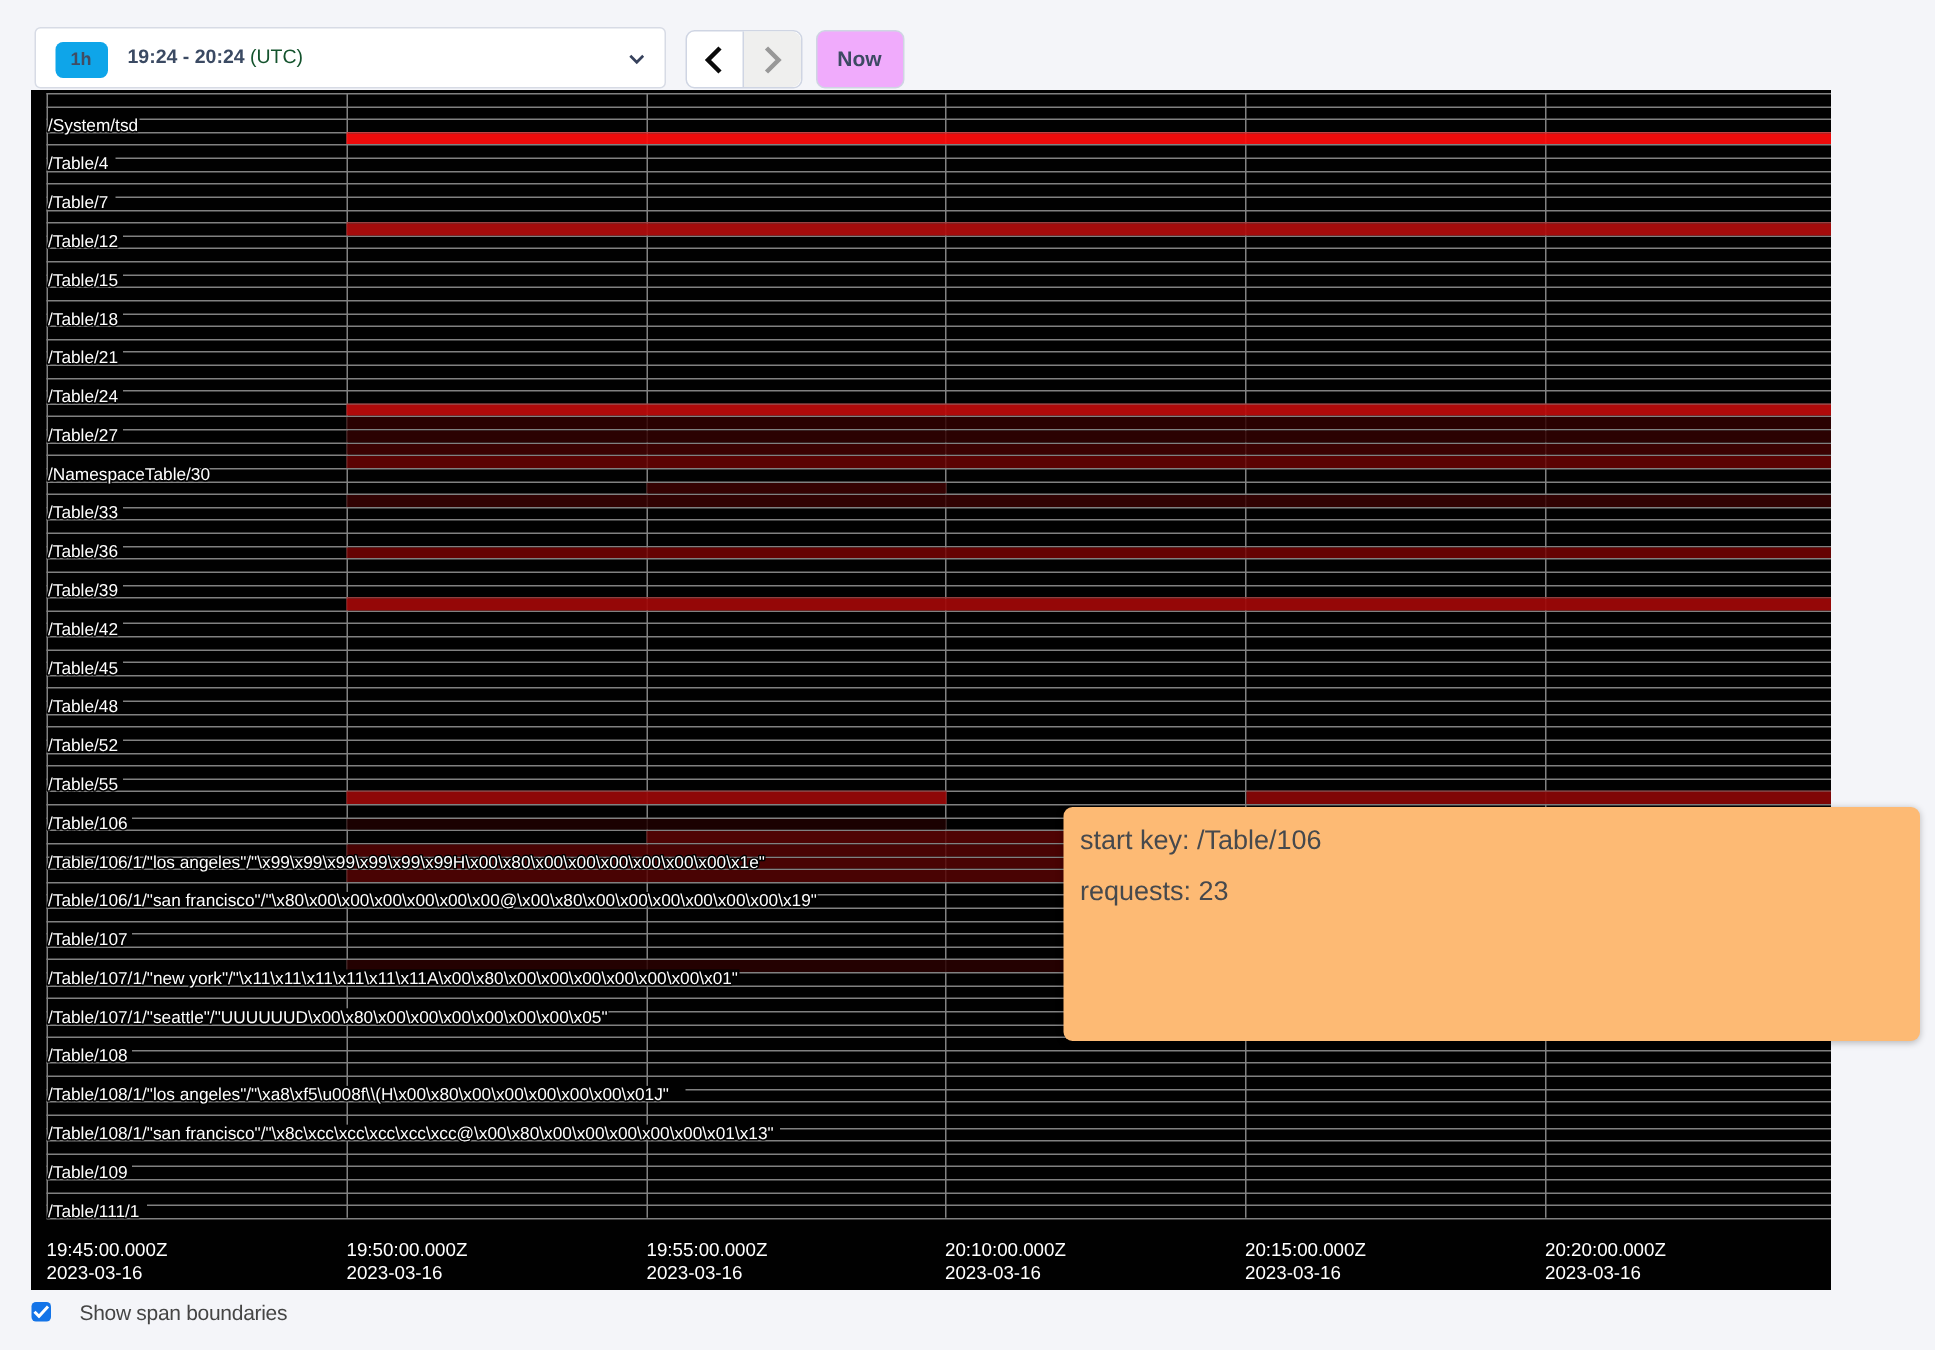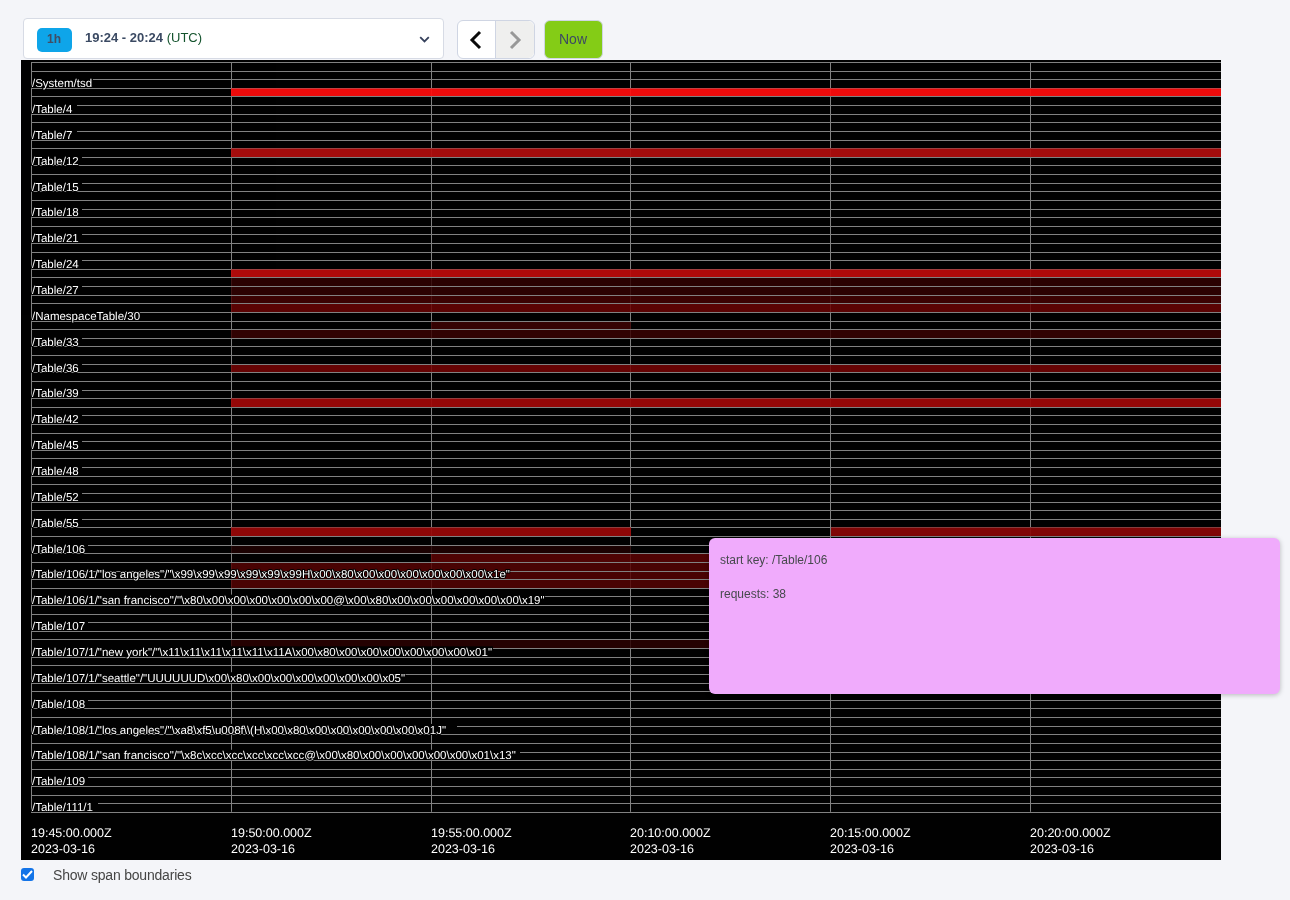--- a/index.html
+++ b/index.html
@@ -4,23 +4,23 @@
 *{margin:0;padding:0;box-sizing:border-box}
 html,body{width:1290px;height:900px;background:#f4f5f9;font-family:"Liberation Sans",sans-serif;position:relative;overflow:hidden;-webkit-font-smoothing:antialiased}
 .abs{position:absolute}
 .dd{left:22.5px;top:17.5px;width:421px;height:41px;background:#fff;border:1px solid #d7dbe5;border-radius:4px}
 .badge{left:36.5px;top:28px;width:35px;height:23.5px;background:#0ea5e9;border-radius:5px;color:#414c63;font-weight:bold;font-size:12px;text-align:center;line-height:23.5px}
 .trange{left:85px;top:18px;height:40px;line-height:40px;font-size:13px;color:#3b4a63;font-weight:bold}
 .trange .utc{color:#14532d;font-weight:normal}
 .grp{left:456.5px;top:20px;width:78px;height:39px;background:#fff;border:1px solid #cfd5e3;border-radius:6px;display:flex}
 .grp .h1{width:38.5px;height:100%;border-right:1px solid #cfd5e3;display:flex;align-items:center;justify-content:center}
 .grp .h2{width:38.5px;height:100%;background:#efefee;border-radius:0 6px 6px 0;display:flex;align-items:center;justify-content:center}
-.nowb{left:543.5px;top:20px;width:59px;height:39px;background:#84cc16;border:1px solid #cfd5e3;border-radius:6px;color:#3d4a63;font-weight:normal;font-size:14px;text-align:center;line-height:37px}
+.nowb{left:543.5px;top:20px;width:59px;height:39px;background:#f0abfc;border:1px solid #cfd5e3;border-radius:6px;color:#3d4a63;font-weight:bold;font-size:14px;text-align:center;line-height:37px}
 .canvas{left:21px;top:60px;width:1200px;height:579px;background:#000}
-.tip{left:709px;top:538px;width:571px;height:156px;background:#f0abfc;border-radius:6px;box-shadow:0 1px 5px rgba(0,0,0,0.25);padding:12px 0 0 11px;font-size:12px;color:#46494d}
+.tip{left:709px;top:538px;width:571px;height:156px;background:#fdba74;border-radius:6px;box-shadow:0 1px 5px rgba(0,0,0,0.25);padding:12px 0 0 11px;font-size:18px;color:#46494d}
 .tip div{line-height:20px;margin-bottom:14px;white-space:nowrap}
 .cbrow{left:21px;top:866.5px;height:16px;display:flex;align-items:center}
 .cb{width:13px;height:13px;background:#1374e8;border-radius:3px;position:relative}
 .cb svg{position:absolute;left:1px;top:2px}
 .cbl{margin-left:19px;font-size:14px;letter-spacing:-0.2px;color:#454545}
 </style></head>
 <body>
 <div class="abs dd"></div>
 <div class="abs badge">1h</div>
 <div class="abs trange">19:24 - 20:24 <span class="utc">(UTC)</span></div>
@@ -140,21 +140,21 @@
 <text x="609" y="792.5">2023-03-16</text>
 <text x="809" y="777">20:15:00.000Z</text>
 <text x="809" y="792.5">2023-03-16</text>
 <text x="1009" y="777">20:20:00.000Z</text>
 <text x="1009" y="792.5">2023-03-16</text>
 </g>
 </svg>
   </div>
 <div class="abs tip">
  <div>start key: /Table/106</div>
- <div>requests: 38</div>
+ <div>requests: 23</div>
 </div>
 <div class="abs cbrow">
  <div class="cb">
       <svg width="11" height="9" viewBox="0 0 11 9">
         <path d="M1 4.5 L4 7.5 L10 1" stroke="#fff" stroke-width="2" fill="none"></path>
       </svg>
     </div>
  <div class="cbl">Show span boundaries</div>
 </div>
 </body></html>

